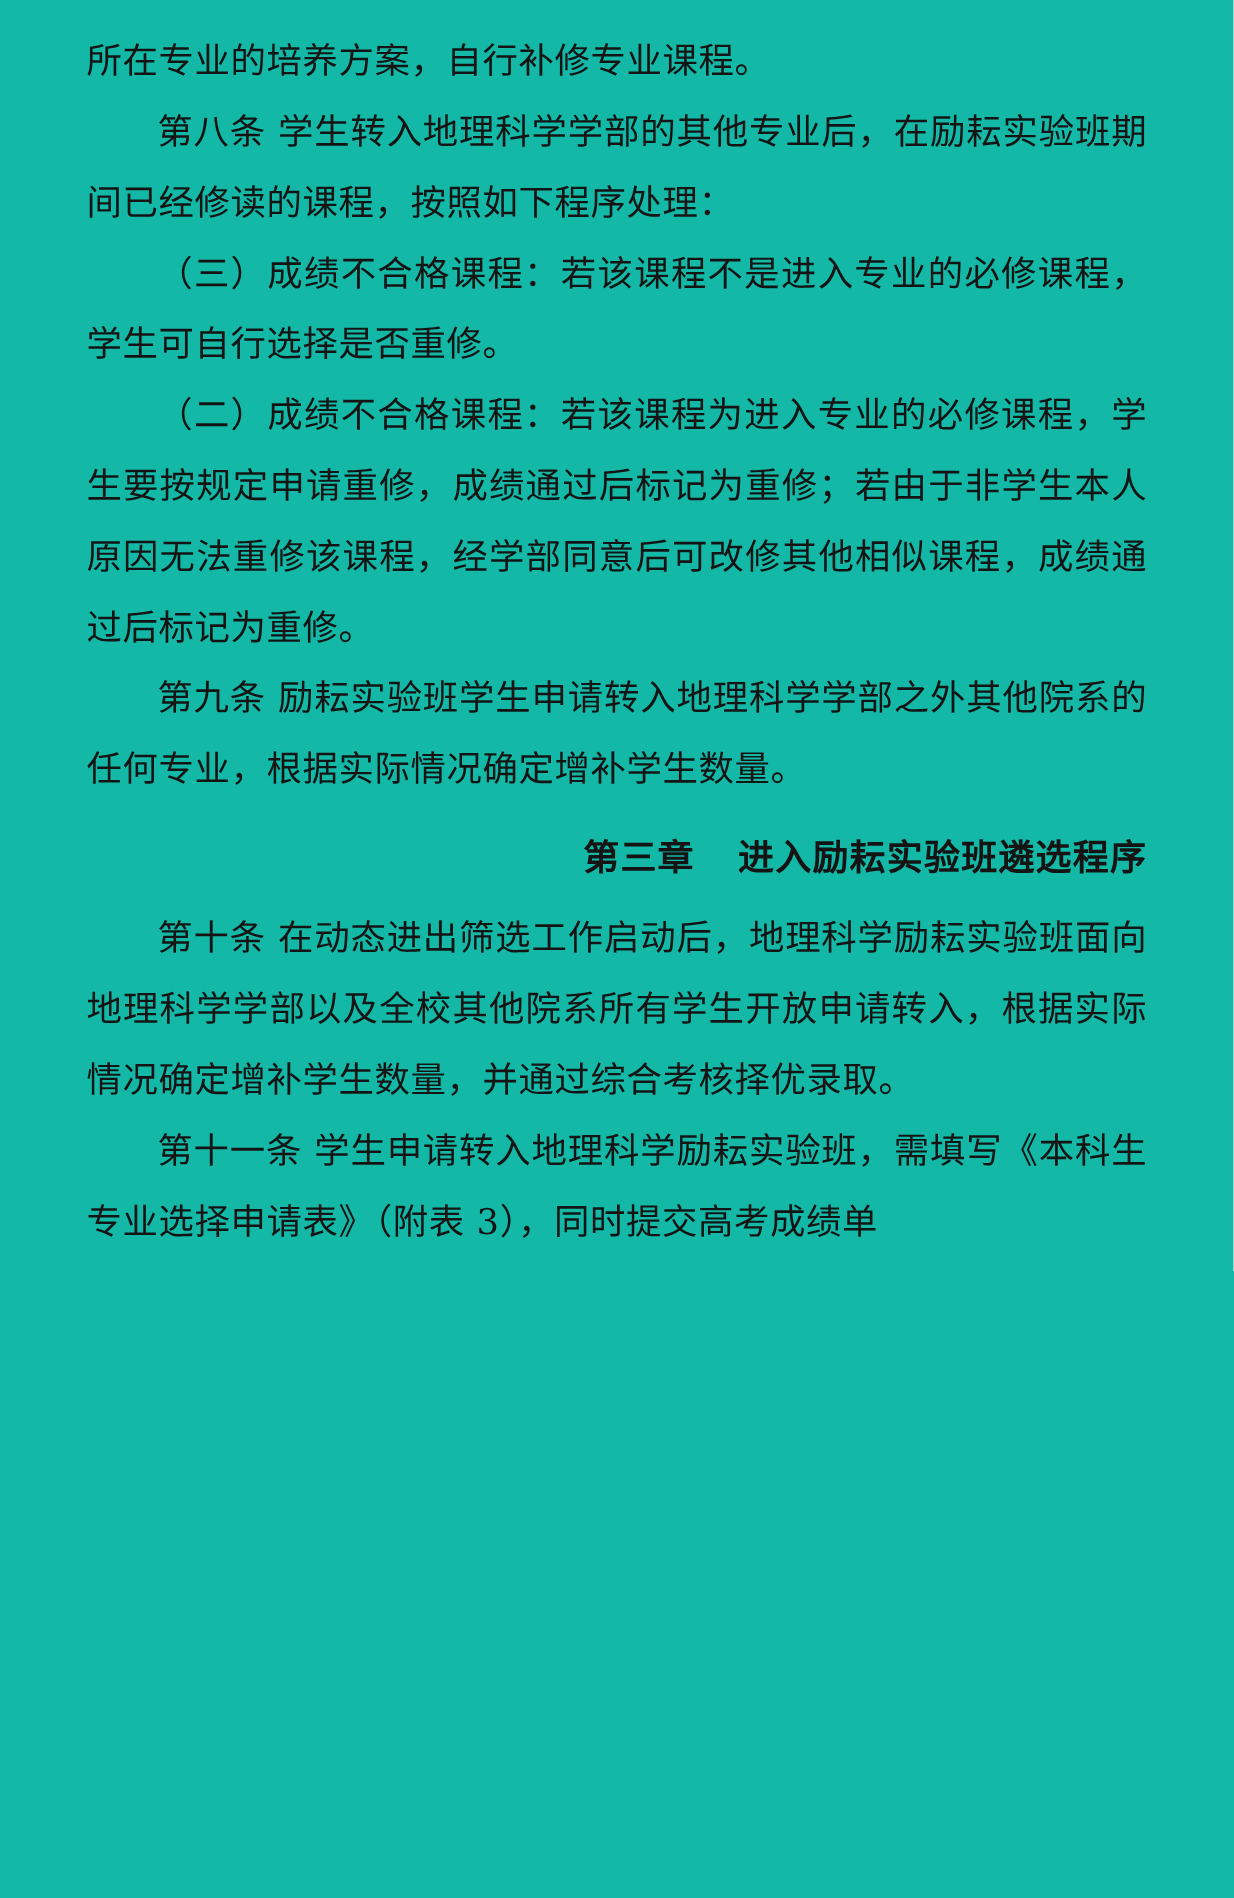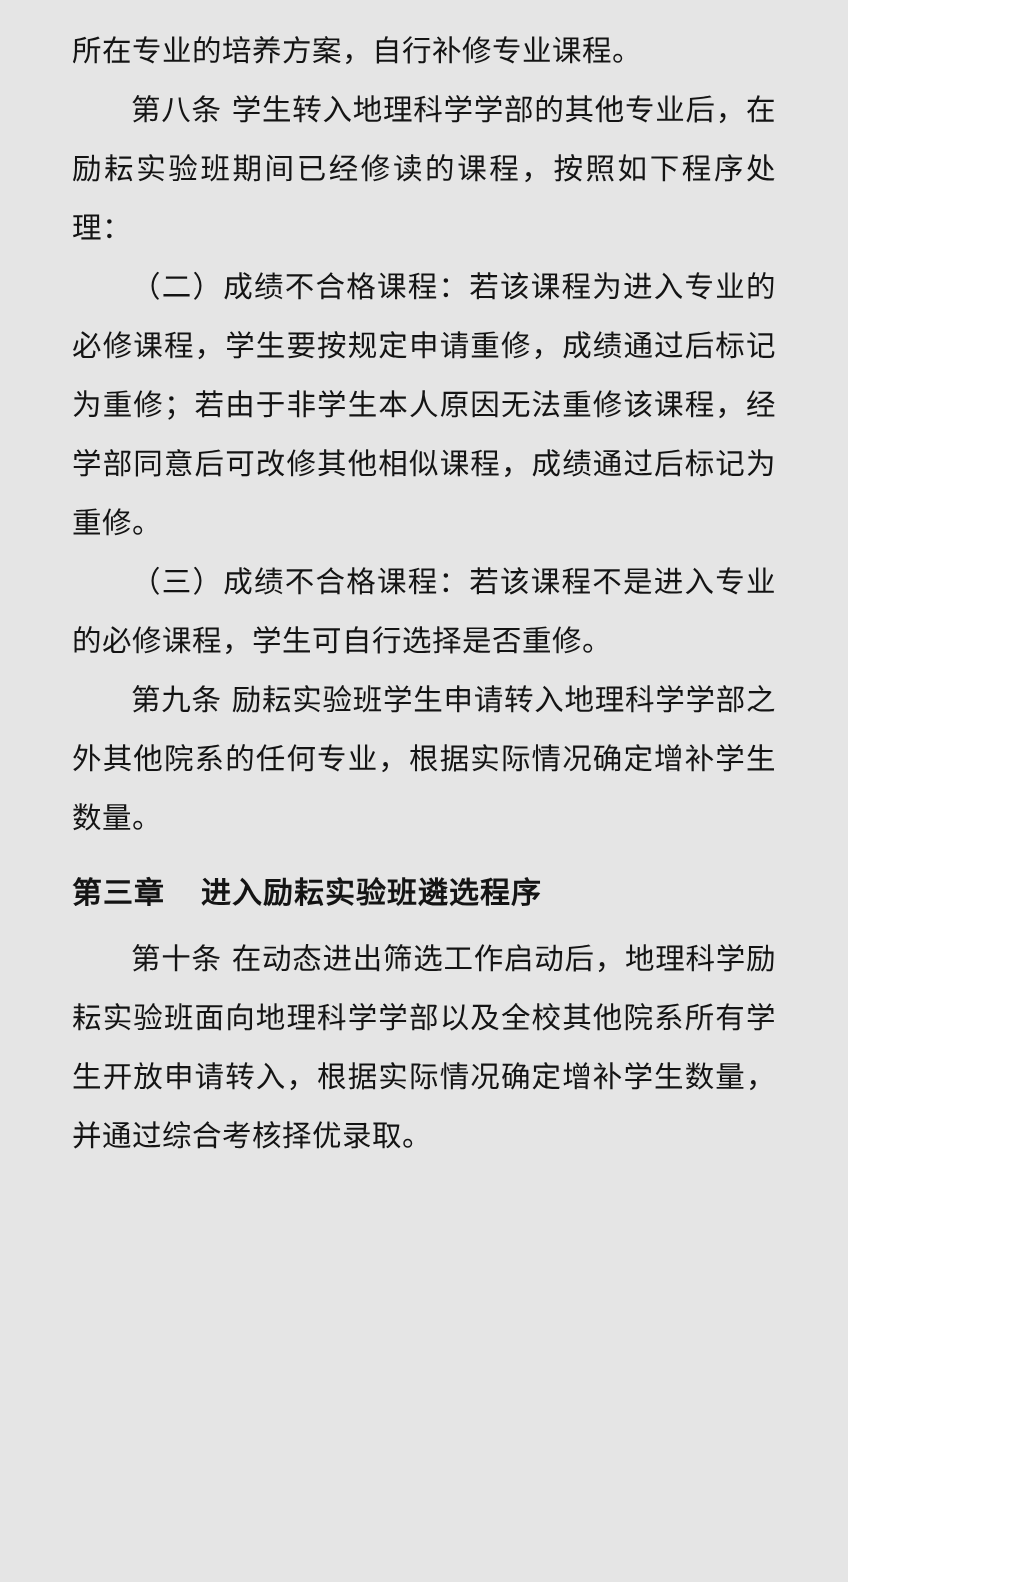--- a/index.html
+++ b/index.html
@@ -9,46 +9,46 @@
   }
   body {
     width: 1028px;
     height: 1582px;
     font-family: "DejaVu Serif", "Liberation Serif", serif;
     color: #1a1a1a;
     overflow: hidden;
   }
   .page {
     position: relative;
-    width: 848px;
+    width: 1028px;
     height: 1582px;
     box-sizing: border-box;
     padding: 22px 72px 0 72px;
-    background: #e5e5e5;
+    background: #14b8a6;
   }
   .doc-body {
     font-size: 29.5px;
     line-height: 59px;
     text-align: justify;
     text-justify: inter-ideograph;
     letter-spacing: 0.5px;
     color: #141414;
   }
   .para {
     margin: 0;
     text-indent: 2em;
     text-align: justify;
     text-justify: inter-ideograph;
   }
   .para.no-indent {
     text-indent: 0;
   }
   .chapter-heading {
     margin: 14px 0 6px 0;
-    text-align: left;
+    text-align: right;
     text-indent: 0;
     font-weight: 700;
     font-size: 30px;
     line-height: 62px;
     letter-spacing: 1px;
   }
   .chapter-heading .gap {
     display: inline-block;
     width: 1.2em;
   }
@@ -57,27 +57,28 @@
 <body>
 
 <div class="page">
   <div class="doc-body">
 
     <p class="para no-indent">所在专业的培养方案，自行补修专业课程。</p>
 
     <p class="para">第八条 学生转入地理科学学部的其他专业后，在励耘实验班期间已经修读的课程，按照如下程序处理：</p>
 
 
+    <p class="para">（三）成绩不合格课程：若该课程不是进入专业的必修课程，学生可自行选择是否重修。</p>
+
     <p class="para">（二）成绩不合格课程：若该课程为进入专业的必修课程，学生要按规定申请重修，成绩通过后标记为重修；若由于非学生本人原因无法重修该课程，经学部同意后可改修其他相似课程，成绩通过后标记为重修。</p>
-
-    <p class="para">（三）成绩不合格课程：若该课程不是进入专业的必修课程，学生可自行选择是否重修。</p>
 
     <p class="para">第九条 励耘实验班学生申请转入地理科学学部之外其他院系的任何专业，根据实际情况确定增补学生数量。</p>
 
     <h2 class="chapter-heading">
       <span>第三章</span><span class="gap"></span><span>进入励耘实验班遴选程序</span>
     </h2>
 
     <p class="para">第十条 在动态进出筛选工作启动后，地理科学励耘实验班面向地理科学学部以及全校其他院系所有学生开放申请转入，根据实际情况确定增补学生数量，并通过综合考核择优录取。</p>
 
+    <p class="para">第十一条 学生申请转入地理科学励耘实验班，需填写《本科生专业选择申请表》（附表 3），同时提交高考成绩单</p>
 
   </div>
 </div>
 
 </body></html>

